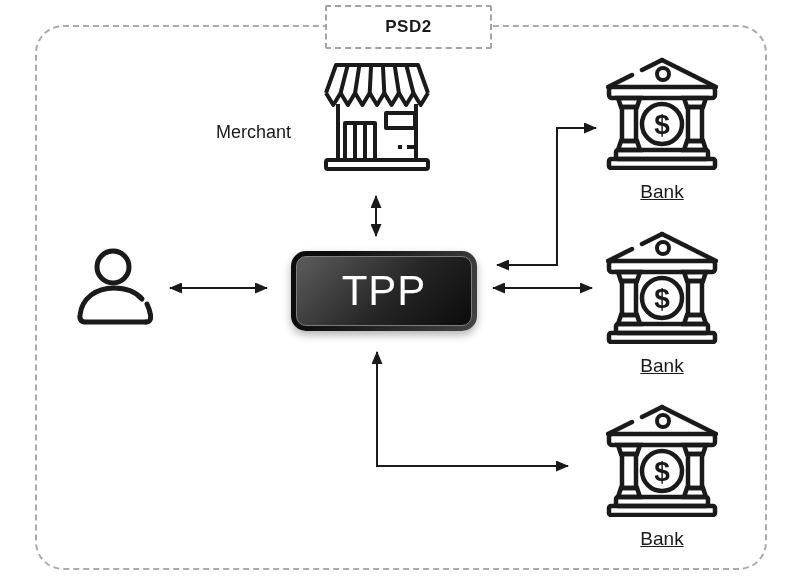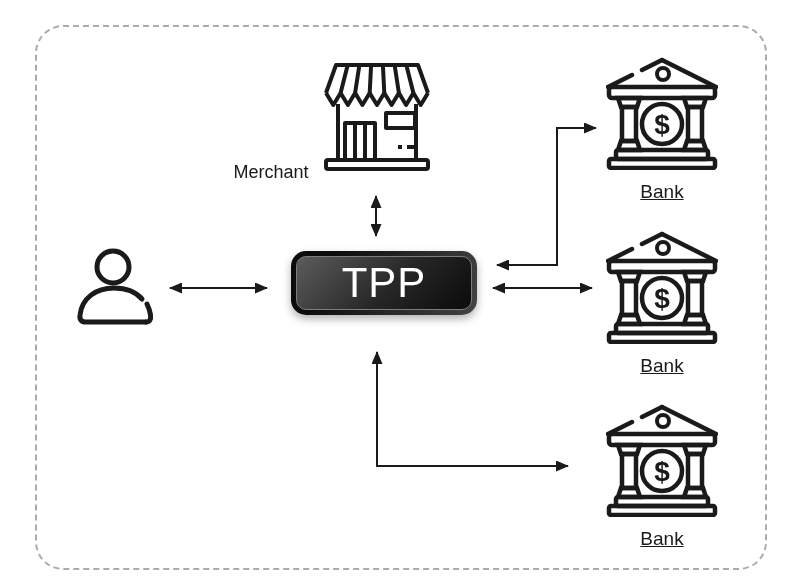--- a/index.html
+++ b/index.html
@@ -21,46 +21,49 @@
   .tag-box span{font-weight:bold;font-size:17px;letter-spacing:.5px;}
   
   svg.arrows{position:absolute;left:0;top:0;z-index:2;}
   svg.arrows path{stroke:#1a1a1a;stroke-width:2;fill:none;}
   
   .icon{position:absolute;z-index:3;}
   .icon svg{display:block;}
   .stroke{stroke:#1a1a1a;fill:none;}
   
   .tpp{
-    position:absolute;left:291px;top:251px;width:186px;height:64px;
+    position:absolute;left:291px;top:251px;width:186px;height:80px;
     border-radius:15px;z-index:3;
     background:linear-gradient(115deg,#0c0c0c 20%,#454545 100%);
     box-shadow:0 4px 9px rgba(0,0,0,.30);
   }
   .tpp-inner{
     position:absolute;left:5px;top:5px;right:5px;bottom:5px;
     border-radius:10px;border:1px solid #7d7d7d;
     background:linear-gradient(135deg,#5c5c5c 0%,#262626 55%,#0b0b0b 100%);
     display:flex;align-items:center;justify-content:center;
   }
   .tpp-inner span{color:#ffffff;font-size:42px;font-weight:400;letter-spacing:1px;}
   
-  .lbl{position:absolute;z-index:3;text-align:center;margin-top:40px;}
+  .lbl{position:absolute;z-index:3;text-align:left;}
   .merchant-lbl{left:216px;top:122px;width:110px;font-size:18px;}
   .bank-unit{position:absolute;left:606px;width:112px;z-index:3;}
   .bank-unit .bank-lbl{margin-top:7px;text-align:center;font-size:19px;text-decoration:underline;}
   .bank-1{top:56px;} .bank-2{top:230px;} .bank-3{top:403px;}
 </style>
 </head>
 <body>
 
 <div class="stage">
 
   <div class="frame"></div>
 
+  <div class="tag-box">
+    <span>PSD2</span>
+  </div>
 
   <svg class="arrows" width="800" height="586" viewBox="0 0 800 586">
     <defs>
       <marker id="ah" viewBox="0 0 13 11" markerWidth="13" markerHeight="11" refX="12" refY="5.5" orient="auto-start-reverse" markerUnits="userSpaceOnUse">
         <path d="M0,0 L13,5.5 L0,11 Z" style="fill:#1a1a1a;stroke:none;"></path>
       </marker>
     </defs>
     <path d="M170,288 H267" marker-start="url(#ah)" marker-end="url(#ah)"></path>
     <path d="M376,196 V236" marker-start="url(#ah)" marker-end="url(#ah)"></path>
     <path d="M497,265 H557 V128 H596" marker-start="url(#ah)" marker-end="url(#ah)"></path>

